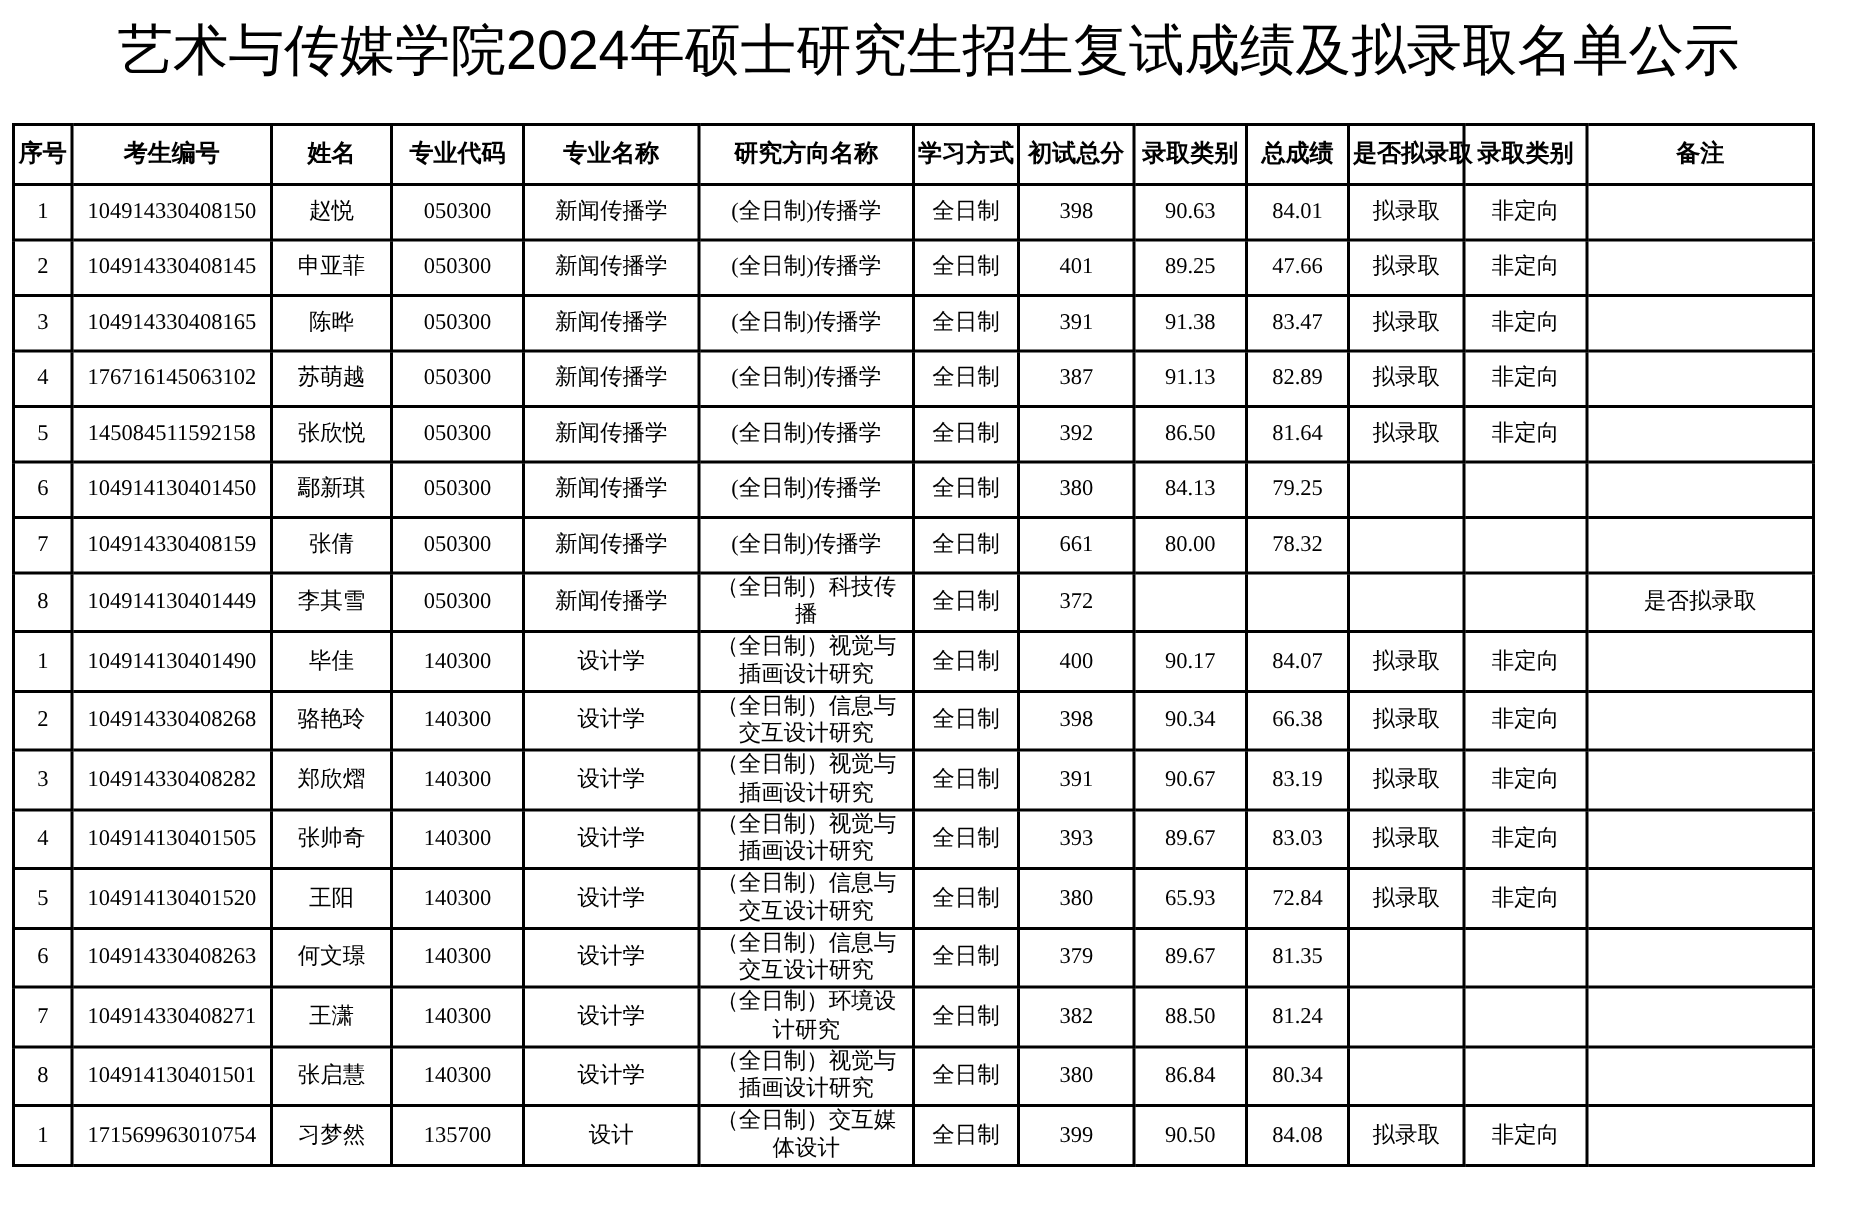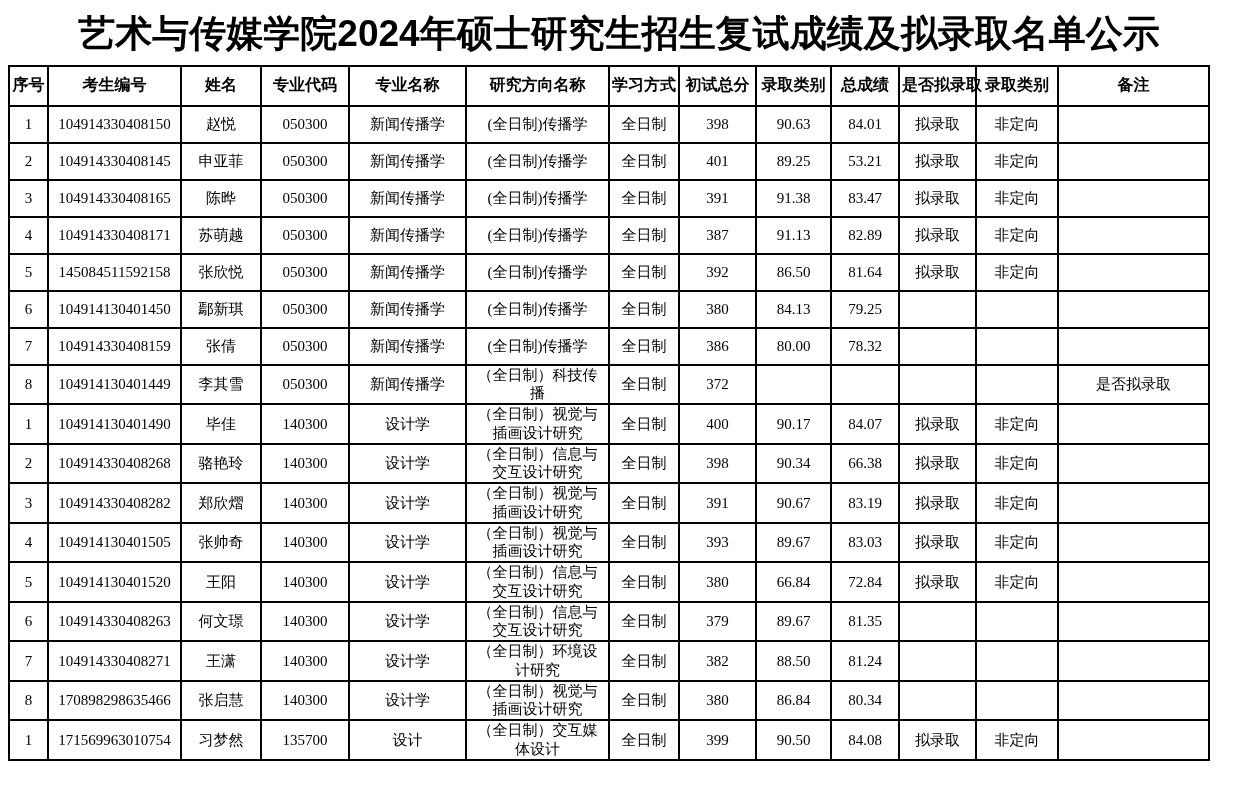--- a/index.html
+++ b/index.html
@@ -8,24 +8,24 @@
     background: #ffffff;
     color: #000000;
   }
   body {
     width: 1238px;
     height: 804px;
     overflow: hidden;
     font-family: "Liberation Serif", serif;
   }
   .page-title {
-    margin: 14px 0 10px 0;
+    margin: 14px 0 27px 0;
     text-align: center;
     font-family: "Liberation Sans", sans-serif;
-    font-weight: bold;
+    font-weight: normal;
     font-size: 37px;
     line-height: 1.1;
     white-space: nowrap;
   }
   table.roster {
     border-collapse: collapse;
     table-layout: fixed;
     margin-left: 8px;
     width: 1200px;
     border-radius: 15px;
@@ -113,21 +113,21 @@
       <tr>
         <td>2</td>
         <td>104914330408145</td>
         <td>申亚菲</td>
         <td>050300</td>
         <td>新闻传播学</td>
         <td class="dir-cell">(全日制)传播学</td>
         <td>全日制</td>
         <td>401</td>
         <td>89.25</td>
-        <td>53.21</td>
+        <td>47.66</td>
         <td>拟录取</td>
         <td>非定向</td>
         <td></td>
       </tr>
       <tr>
         <td>3</td>
         <td>104914330408165</td>
         <td>陈晔</td>
         <td>050300</td>
         <td>新闻传播学</td>
@@ -135,21 +135,21 @@
         <td>全日制</td>
         <td>391</td>
         <td>91.38</td>
         <td>83.47</td>
         <td>拟录取</td>
         <td>非定向</td>
         <td></td>
       </tr>
       <tr>
         <td>4</td>
-        <td>104914330408171</td>
+        <td>176716145063102</td>
         <td>苏萌越</td>
         <td>050300</td>
         <td>新闻传播学</td>
         <td class="dir-cell">(全日制)传播学</td>
         <td>全日制</td>
         <td>387</td>
         <td>91.13</td>
         <td>82.89</td>
         <td>拟录取</td>
         <td>非定向</td>
@@ -186,21 +186,21 @@
         <td></td>
       </tr>
       <tr>
         <td>7</td>
         <td>104914330408159</td>
         <td>张倩</td>
         <td>050300</td>
         <td>新闻传播学</td>
         <td class="dir-cell">(全日制)传播学</td>
         <td>全日制</td>
-        <td>386</td>
+        <td>661</td>
         <td>80.00</td>
         <td>78.32</td>
         <td></td>
         <td></td>
         <td></td>
       </tr>
       <tr>
         <td>8</td>
         <td>104914130401449</td>
         <td>李其雪</td>
@@ -283,21 +283,21 @@
       <tr>
         <td>5</td>
         <td>104914130401520</td>
         <td>王阳</td>
         <td>140300</td>
         <td>设计学</td>
         <td class="dir-cell">（全日制）信息与
 交互设计研究</td>
         <td>全日制</td>
         <td>380</td>
-        <td>66.84</td>
+        <td>65.93</td>
         <td>72.84</td>
         <td>拟录取</td>
         <td>非定向</td>
         <td></td>
       </tr>
       <tr>
         <td>6</td>
         <td>104914330408263</td>
         <td>何文璟</td>
         <td>140300</td>
@@ -323,21 +323,21 @@
         <td>全日制</td>
         <td>382</td>
         <td>88.50</td>
         <td>81.24</td>
         <td></td>
         <td></td>
         <td></td>
       </tr>
       <tr>
         <td>8</td>
-        <td>170898298635466</td>
+        <td>104914130401501</td>
         <td>张启慧</td>
         <td>140300</td>
         <td>设计学</td>
         <td class="dir-cell">（全日制）视觉与
 插画设计研究</td>
         <td>全日制</td>
         <td>380</td>
         <td>86.84</td>
         <td>80.34</td>
         <td></td>

